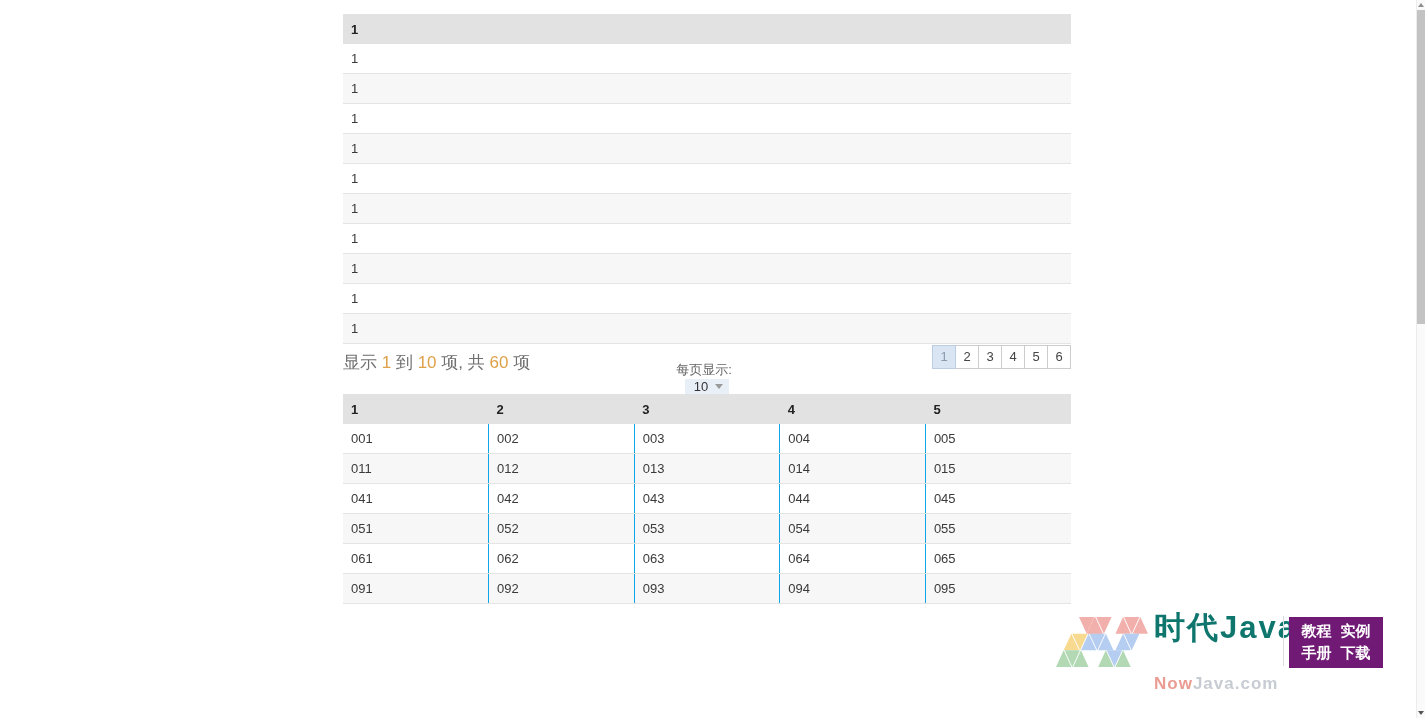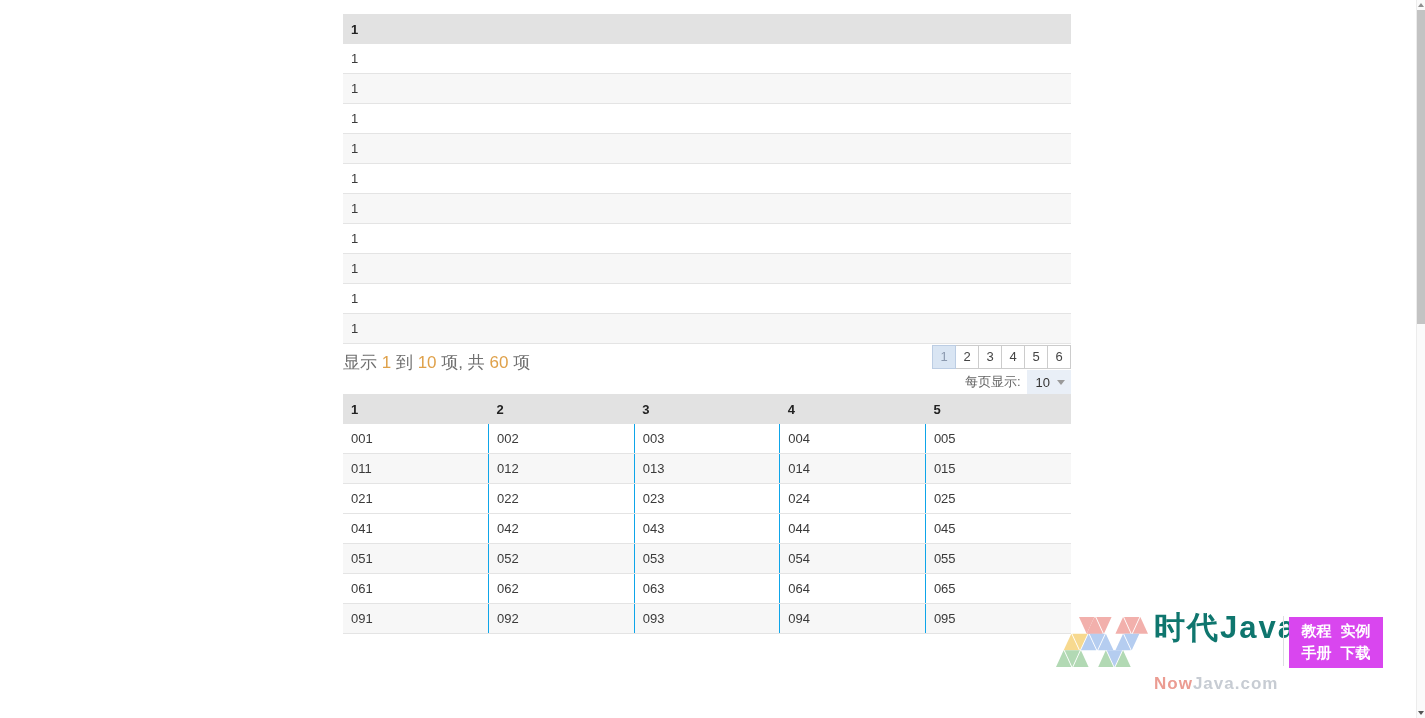--- a/index.html
+++ b/index.html
@@ -28,21 +28,21 @@
   .pbtn{
     width:22px;height:22px;line-height:22px;text-align:center;
     border:1px solid #ccc;margin-left:-1px;font-size:13px;color:#444;
     background:#fff;cursor:pointer;
   }
   .pbtn.active{
     background:#d9e5f3;border-color:#bccde3;color:#8b99ae;
     position:relative;z-index:1;
   }
 
-  .perpage-row{display:flex;justify-content:flex-end;align-items:center;height:24px;}
+  .perpage-row{display:flex;justify-content:flex-end;align-items:center;height:24px;flex-direction:column;}
   .pp-label{font-size:13px;color:#666;margin-right:6px;}
   .pp-select{
     background:#e9eff7;height:24px;display:flex;align-items:center;
     padding:0 6px 0 9px;font-size:13px;color:#333;cursor:pointer;min-width:24px;
   }
   .pp-caret{
     width:0;height:0;margin-left:7px;
     border-left:4px solid transparent;border-right:4px solid transparent;
     border-top:5px solid #9a9a9a;
   }
@@ -50,21 +50,21 @@
   
   .watermark{position:absolute;left:1056px;top:611px;width:330px;height:58px;}
   .wm-logo{position:absolute;left:0;top:5px;}
   .wm-text{position:absolute;left:98px;top:0;}
   .wm-cn{font-size:31px;font-weight:bold;color:#0f766e;letter-spacing:2px;line-height:33px;}
   .wm-domain{font-size:17px;font-weight:bold;line-height:19px;color:#c7ccd3;letter-spacing:1px;margin-top:30px;}
   .wm-domain .now{color:#eb9c92;}
   .wm-divider{position:absolute;left:227px;top:5px;width:1px;height:50px;background:#dcdfe2;}
   .wm-links{
     position:absolute;left:233px;top:6px;width:94px;height:51px;
-    background:#d946ef;display:grid;grid-template-columns:1fr 1fr;
+    background:#701a75;display:grid;grid-template-columns:1fr 1fr;
     align-items:center;justify-items:center;box-sizing:border-box;
     padding:4px 8px;color:#fff;font-size:15px;font-weight:bold;
   }
 
   
   .scrollbar{
     position:absolute;right:0;top:0;width:9px;height:718px;
     background:#fafafa;border-left:1px solid #ececec;box-sizing:border-box;
   }
   .sb-up{
@@ -165,27 +165,20 @@
         <td>005</td>
       </tr>
       <tr class="even">
         <td>011</td>
         <td>012</td>
         <td>013</td>
         <td>014</td>
         <td>015</td>
       </tr>
       <tr class="odd">
-        <td>021</td>
-        <td>022</td>
-        <td>023</td>
-        <td>024</td>
-        <td>025</td>
-      </tr>
-      <tr class="odd">
         <td>041</td>
         <td>042</td>
         <td>043</td>
         <td>044</td>
         <td>045</td>
       </tr>
       <tr class="even">
         <td>051</td>
         <td>052</td>
         <td>053</td>

